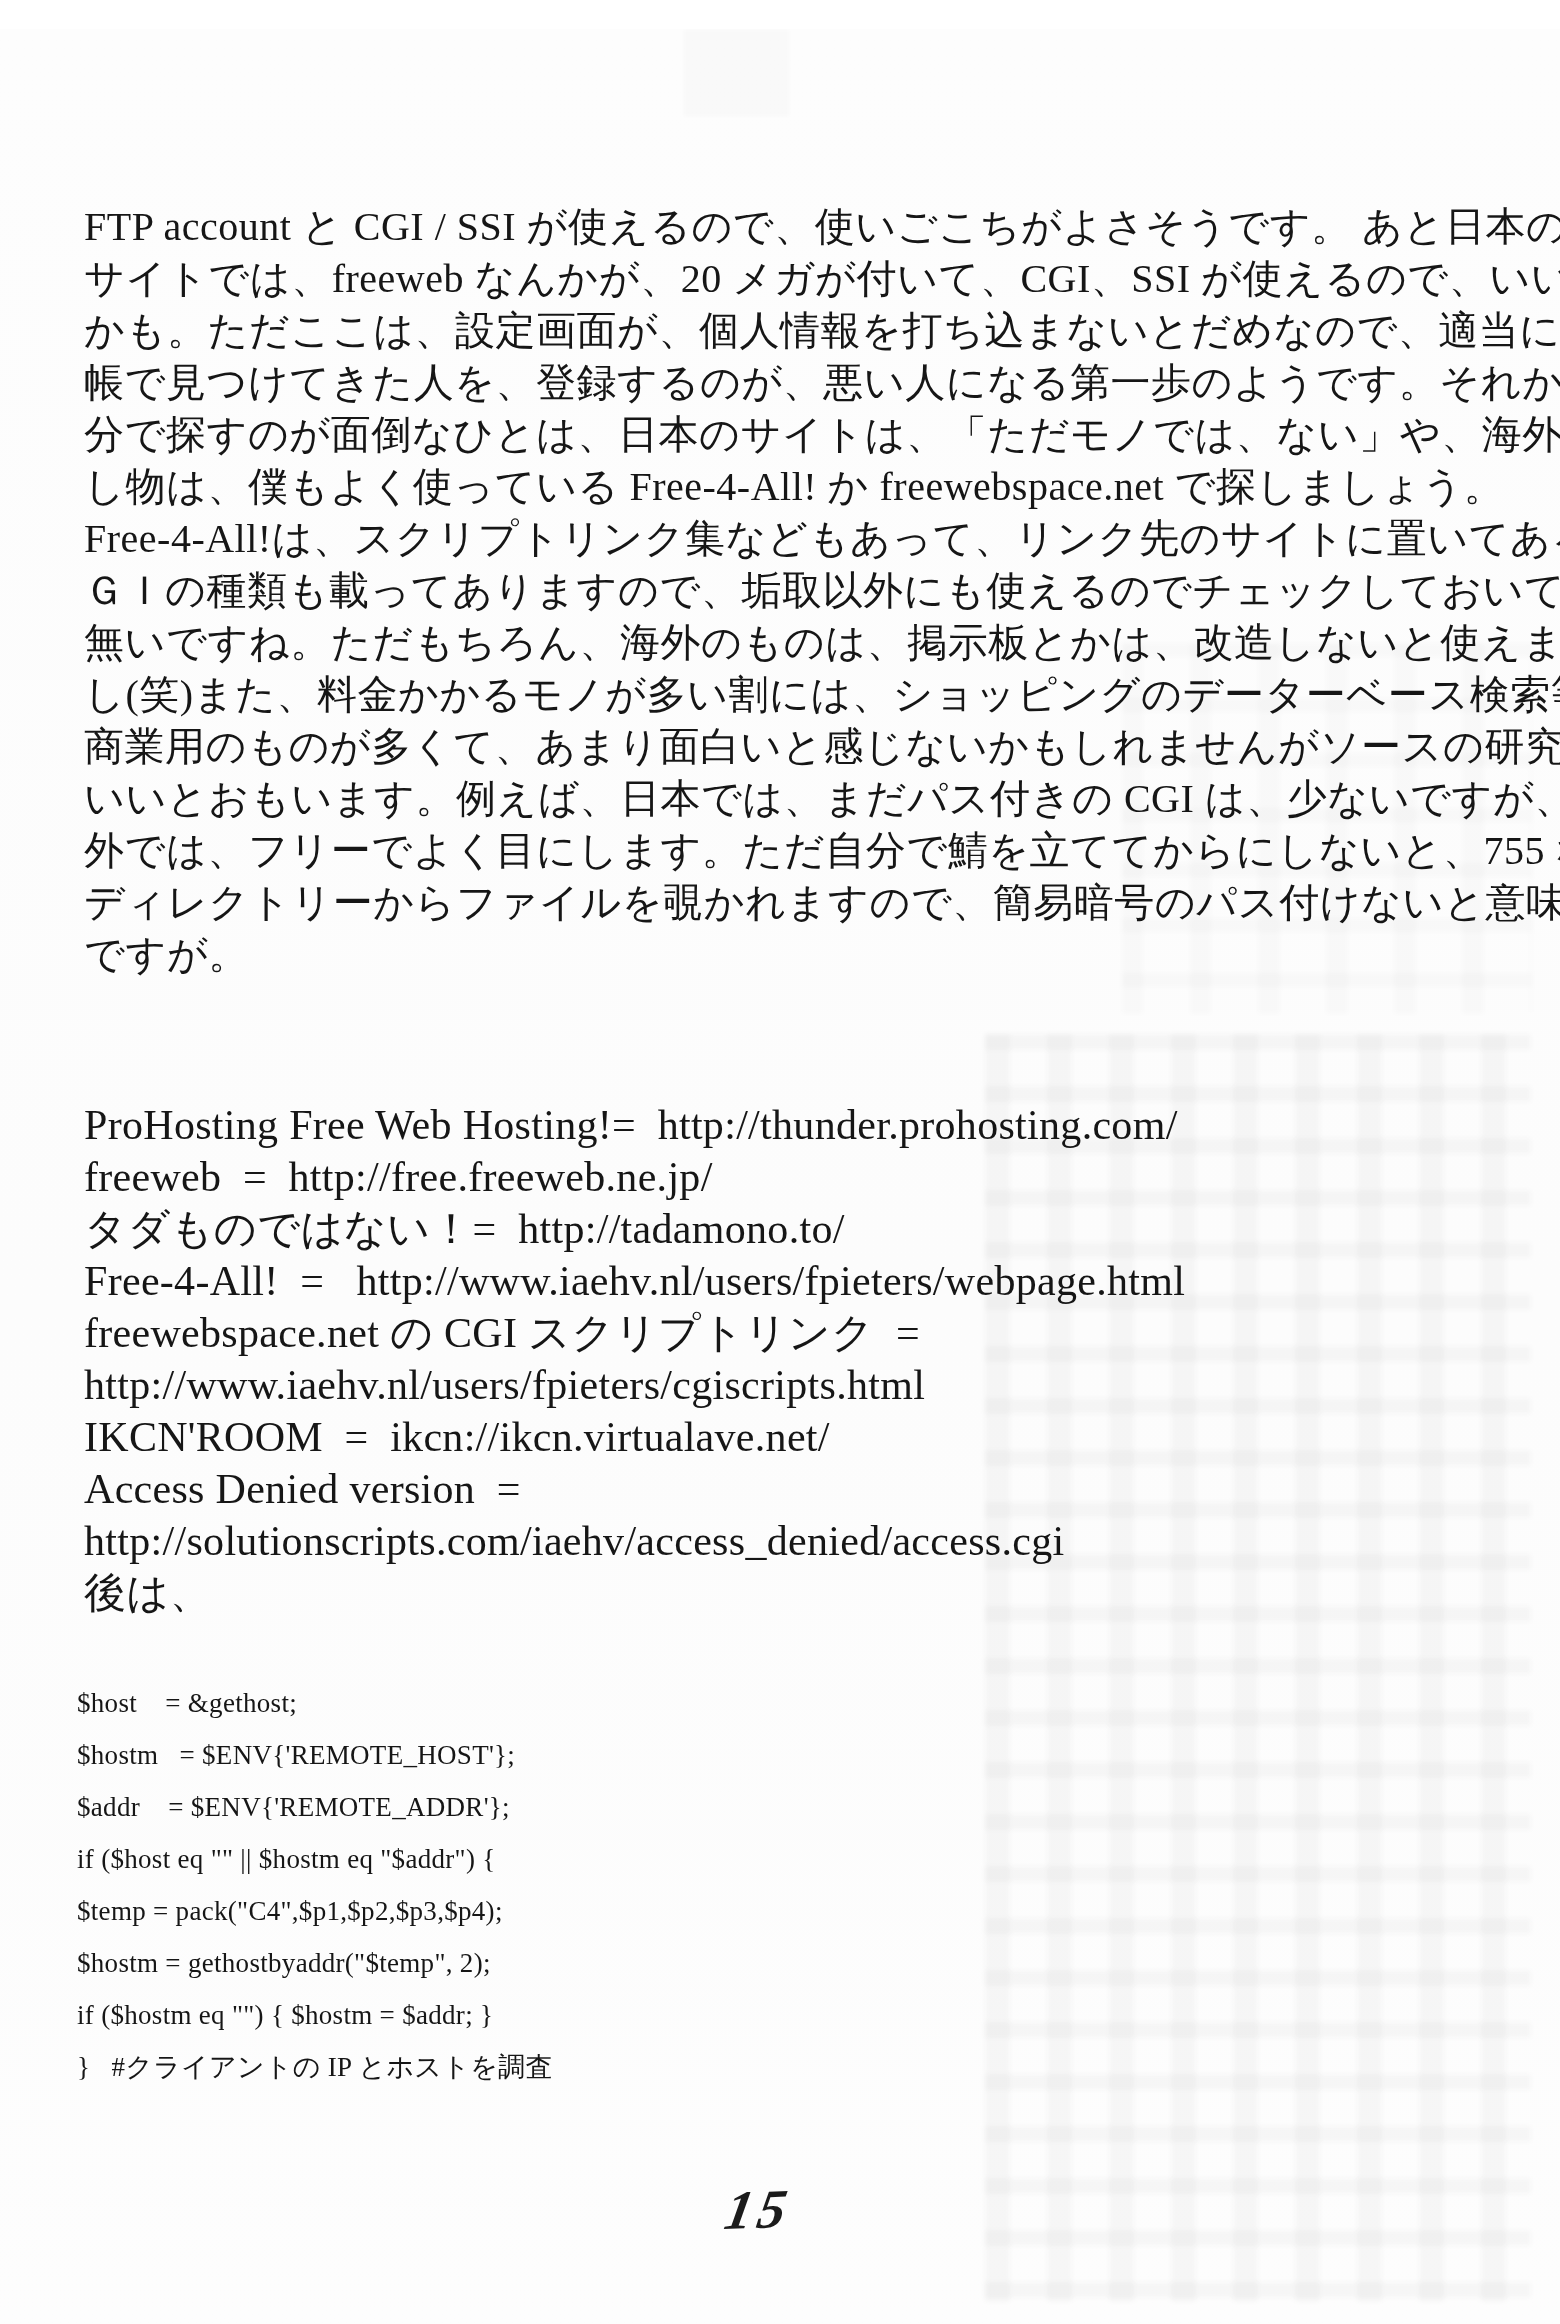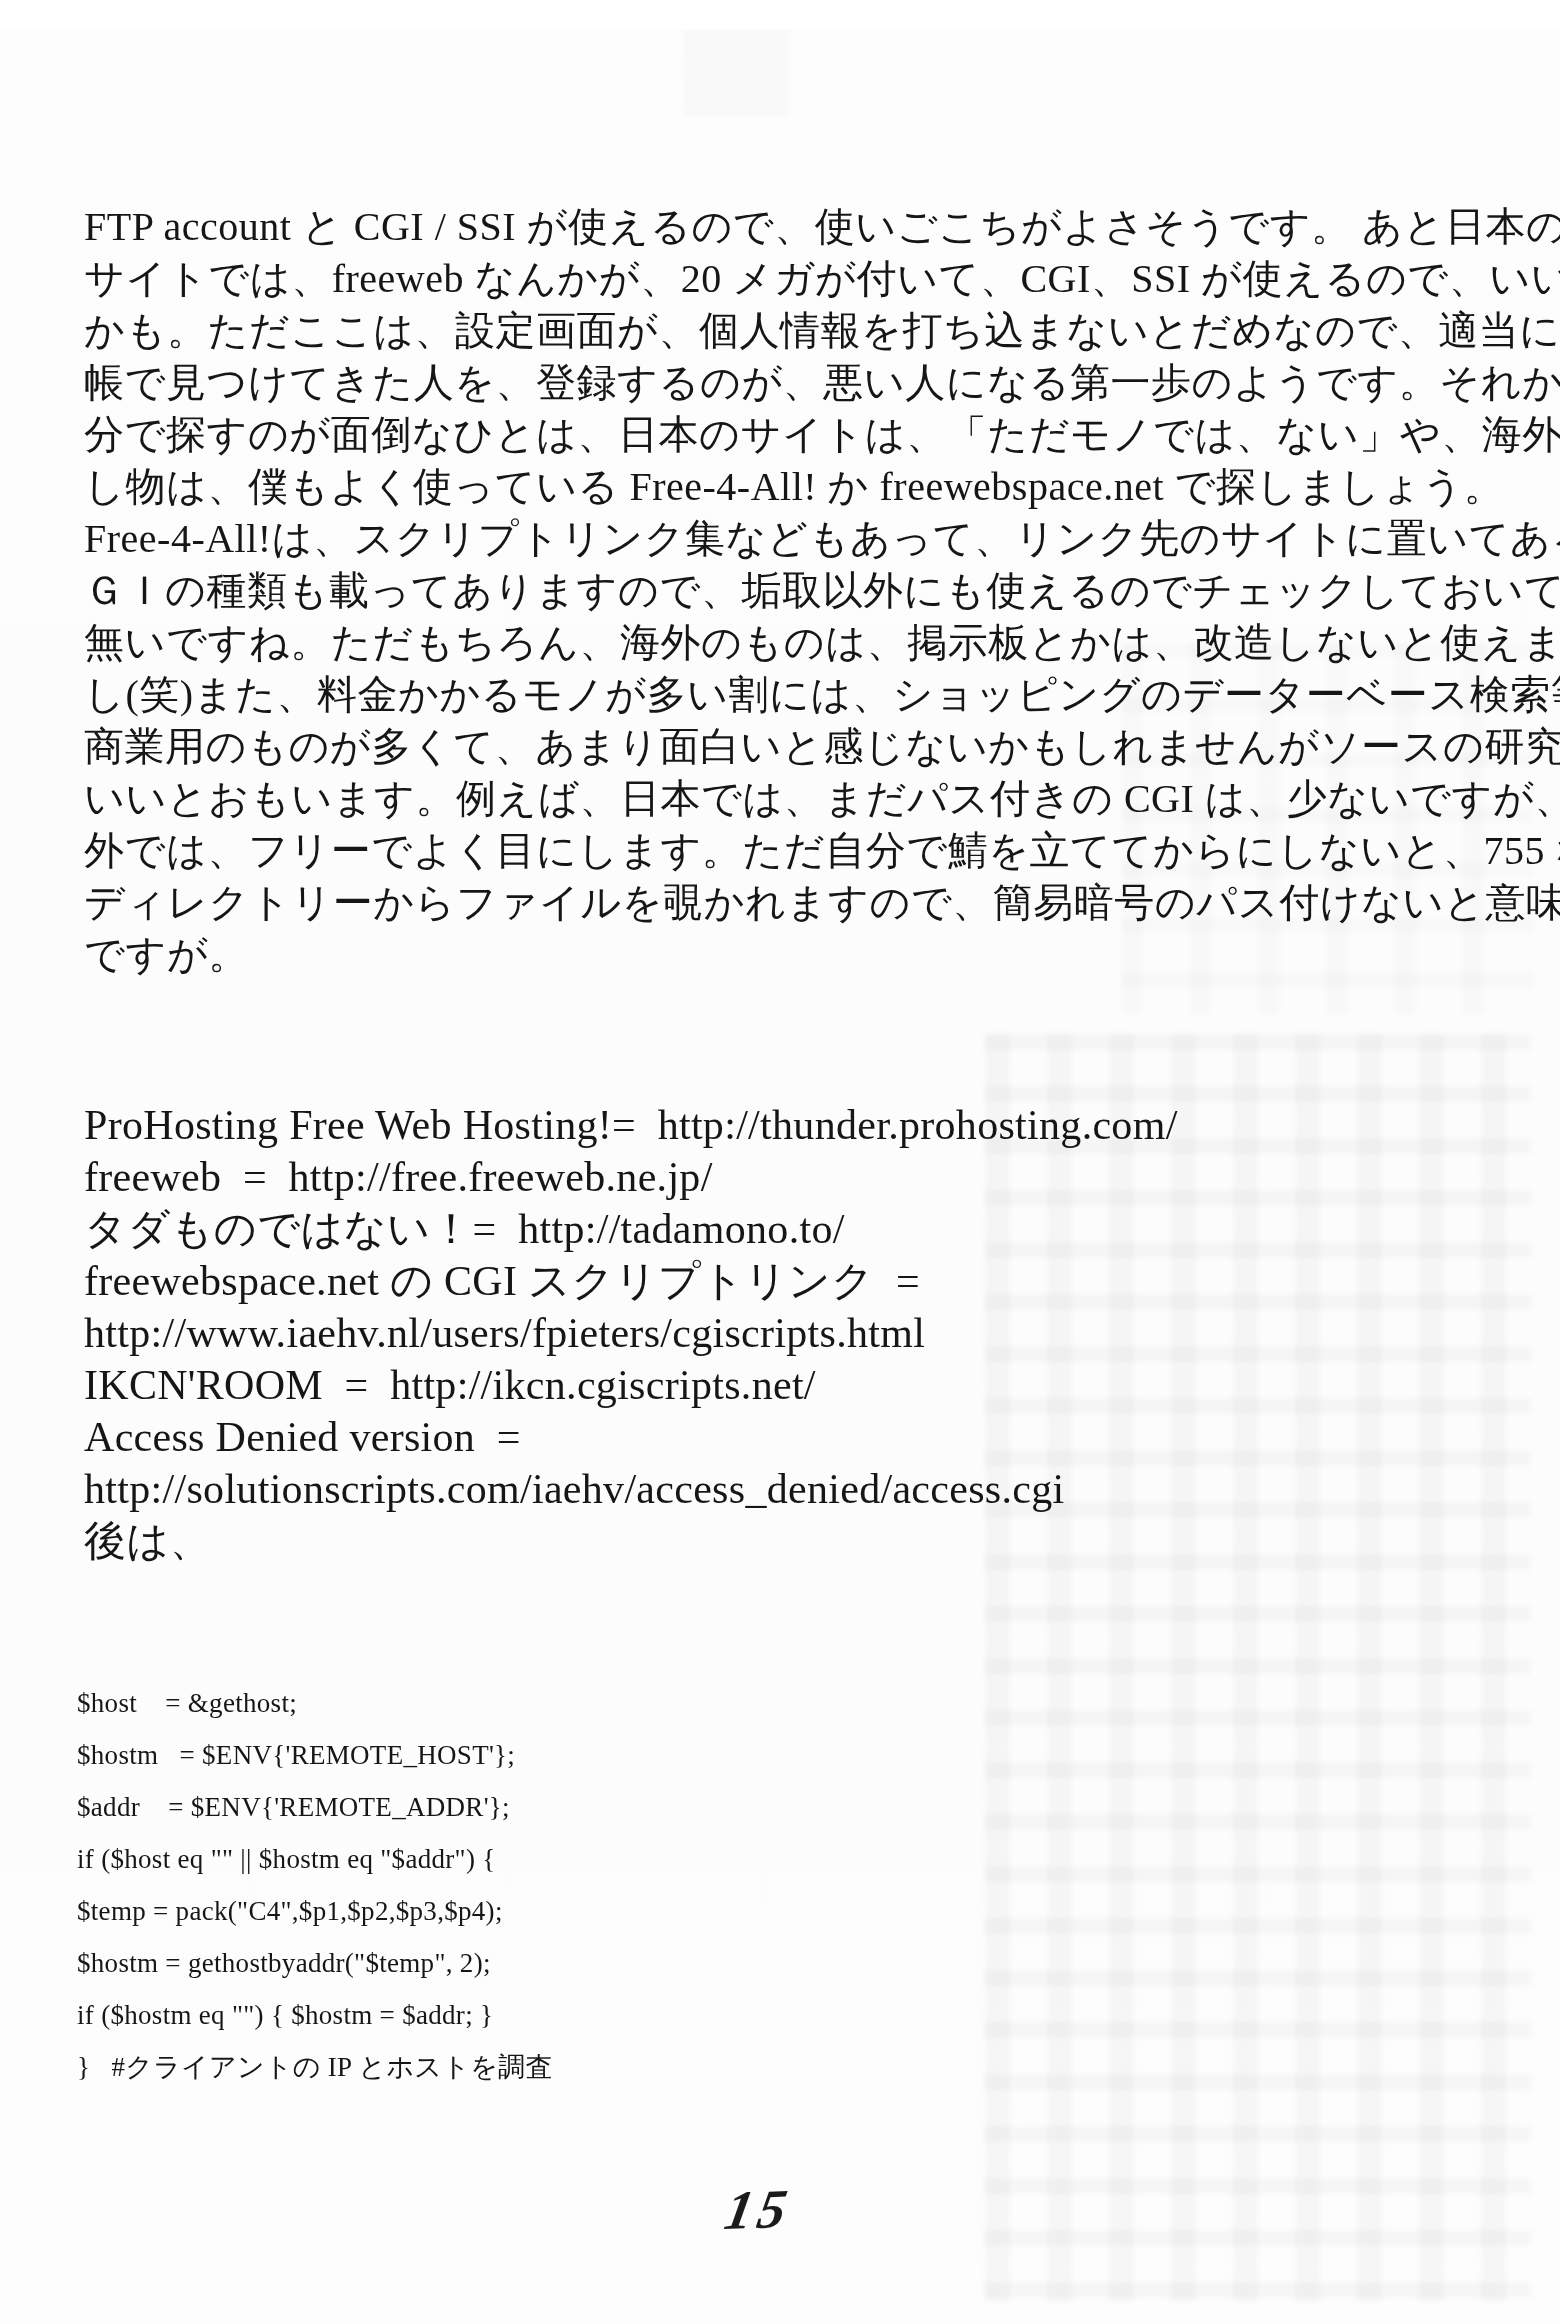--- a/index.html
+++ b/index.html
@@ -111,23 +111,24 @@
     <div class="line">いいとおもいます。例えば、日本では、まだパス付きの CGI は、少ないですが、海</div>
     <div class="line">外では、フリーでよく目にします。ただ自分で鯖を立ててからにしないと、755 なら</div>
     <div class="line">ディレクトリーからファイルを覗かれますので、簡易暗号のパス付けないと意味ない</div>
     <div class="line">ですが。</div>
   </section>
 
   <section class="links-block">
     <div class="line">ProHosting Free Web Hosting!=  http://thunder.prohosting.com/</div>
     <div class="line">freeweb  =  http://free.freeweb.ne.jp/</div>
     <div class="line">タダものではない！=  http://tadamono.to/</div>
+    <div class="line">Free-4-All!  =   http://www.iaehv.nl/users/fpieters/webpage.html</div>
     <div class="line">freewebspace.net の CGI スクリプトリンク  =</div>
     <div class="line">http://www.iaehv.nl/users/fpieters/cgiscripts.html</div>
-    <div class="line">IKCN'ROOM  =  http://ikcn.cgiscripts.net/</div>
+    <div class="line">IKCN'ROOM  =  ikcn://ikcn.virtualave.net/</div>
     <div class="line">Access Denied version  =</div>
     <div class="line">http://solutionscripts.com/iaehv/access_denied/access.cgi</div>
     <div class="line">後は、</div>
   </section>
 
   <section class="code-block">
     <div class="line">$host    = &amp;gethost;</div>
     <div class="line">$hostm   = $ENV{'REMOTE_HOST'};</div>
     <div class="line">$addr    = $ENV{'REMOTE_ADDR'};</div>
     <div class="line">if ($host eq "" || $hostm eq "$addr") {</div>

